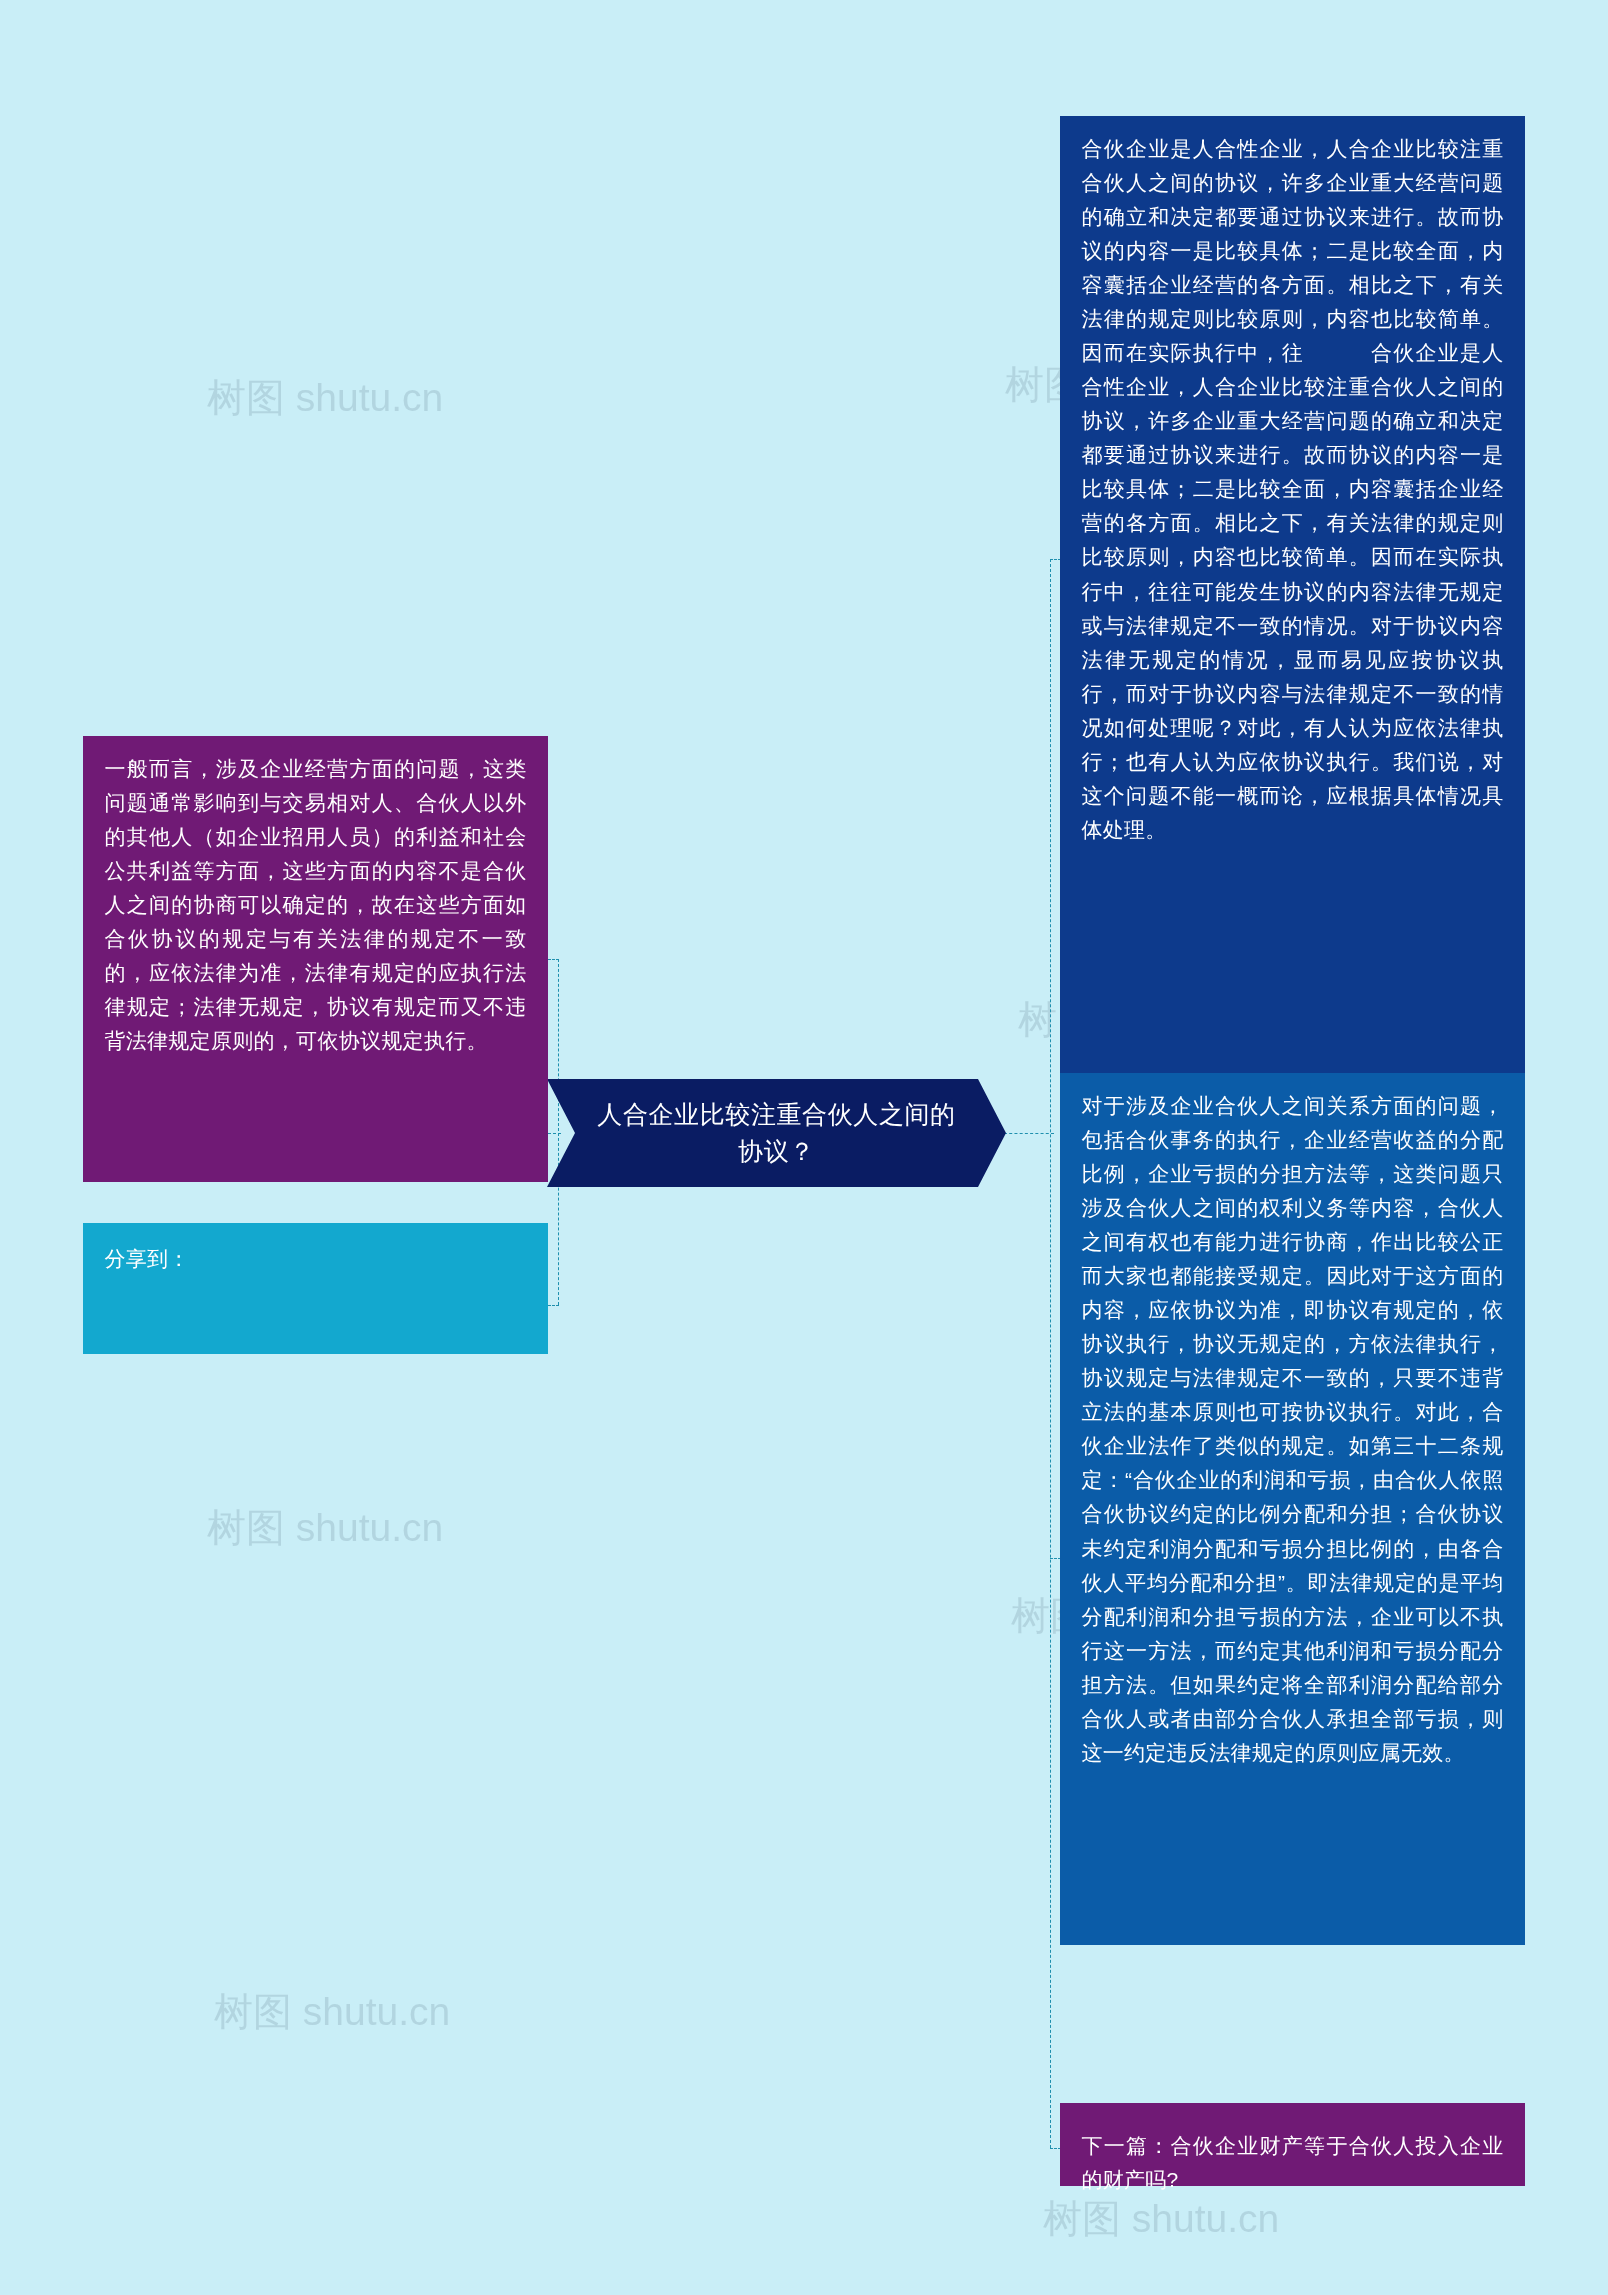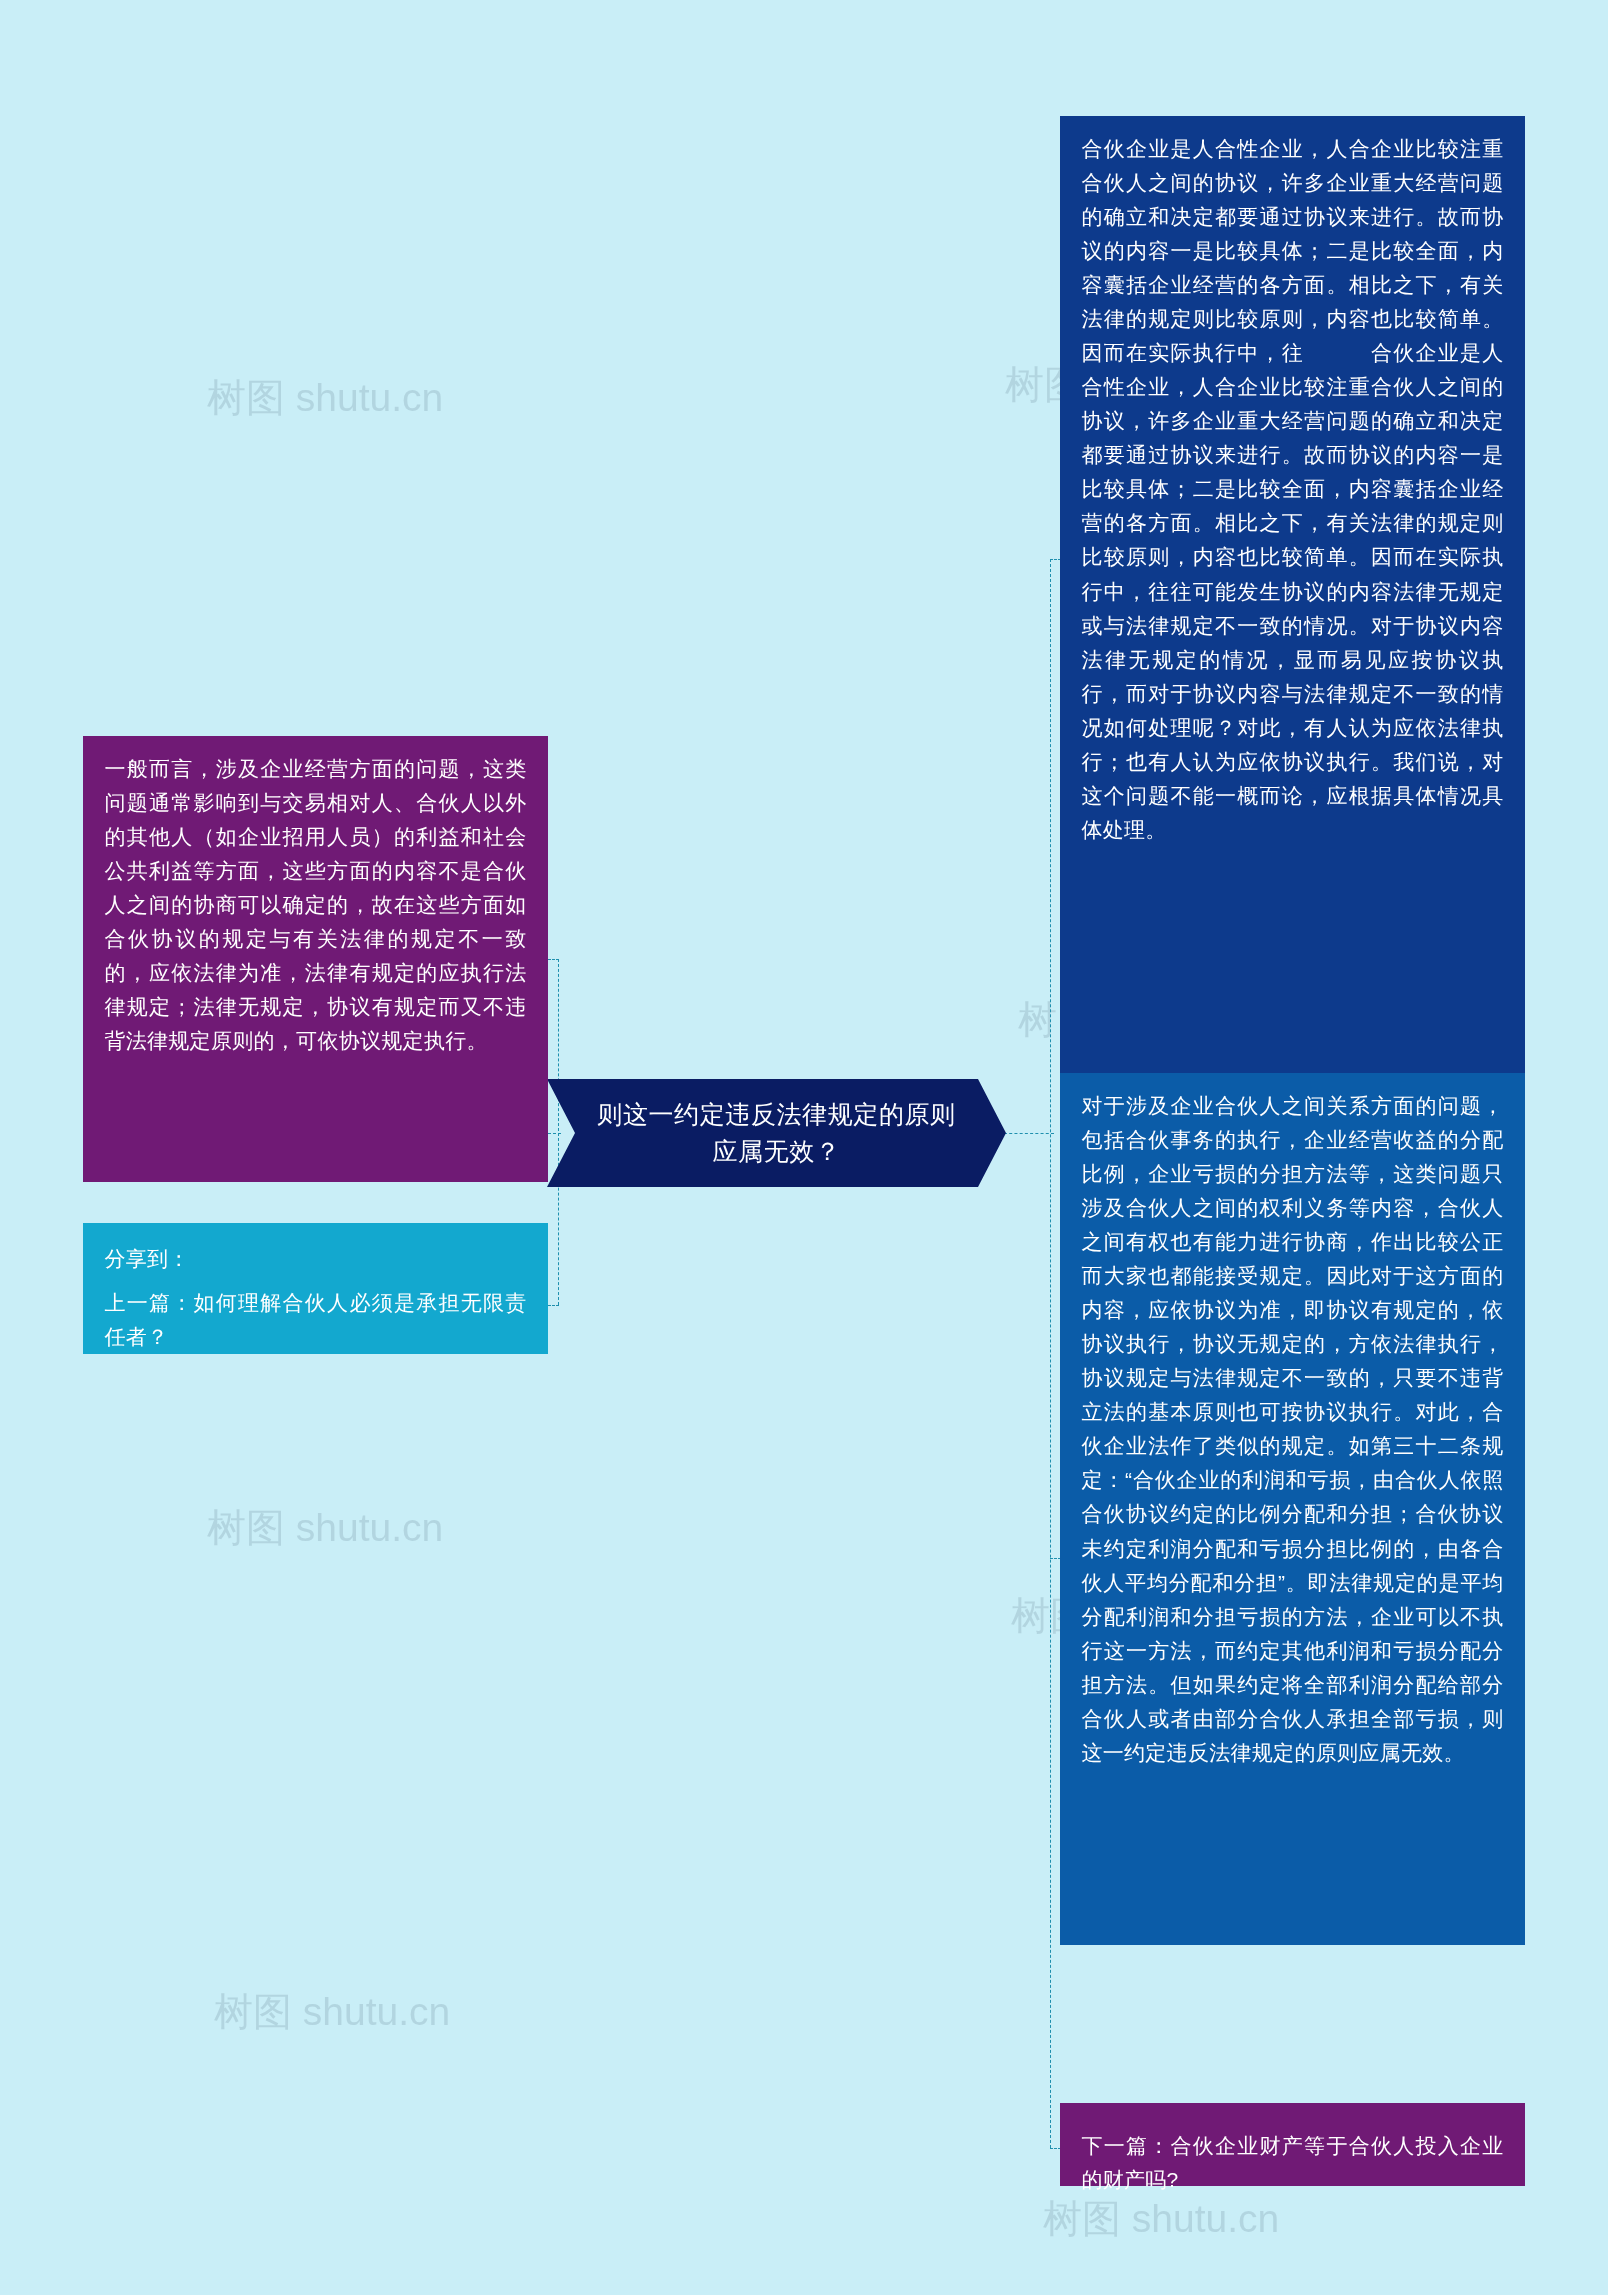--- a/index.html
+++ b/index.html
@@ -142,27 +142,26 @@
 <div class="conn dash-h" style="left: 548px; top: 959px; width: 11.3px;"></div>
 <div class="conn dash-h" style="left: 548px; top: 1133px; width: 12.6px;"></div>
 <div class="conn dash-h" style="left: 548px; top: 1305px; width: 11.3px;"></div>
 
 <div class="conn dash-v" style="left: 1050px; top: 559px; height: 1589px;"></div>
 <div class="conn dash-h" style="left: 1050px; top: 559px; width: 11.3px;"></div>
 <div class="conn dash-h" style="left: 1050px; top: 1558px; width: 11.3px;"></div>
 <div class="conn dash-h" style="left: 1050px; top: 2148px; width: 11.3px;"></div>
 <div class="conn dash-h" style="left: 1004px; top: 1133px; width: 50px;"></div>
 
-<div class="center-node">则这一约定违反法律规定的原则应属无效？</div>
+<div class="center-node">人合企业比较注重合伙人之间的协议？</div>
 
 <div class="card cyan card-left-main">一般而言，涉及企业经营方面的问题，这类问题通常影响到与交易相对人、合伙人以外的其他人（如企业招用人员）的利益和社会公共利益等方面，这些方面的内容不是合伙人之间的协商可以确定的，故在这些方面如合伙协议的规定与有关法律的规定不一致的，应依法律为准，法律有规定的应执行法律规定；法律无规定，协议有规定而又不违背法律规定原则的，可依协议规定执行。</div>
 
 <div class="card cyan2 card-left-share">
   <p class="share-label">分享到：</p>
-  <p class="prev-line">上一篇：如何理解合伙人必须是承担无限责任者？</p>
 </div>
 
 <div class="card navy card-right-top">合伙企业是人合性企业，人合企业比较注重合伙人之间的协议，许多企业重大经营问题的确立和决定都要通过协议来进行。故而协议的内容一是比较具体；二是比较全面，内容囊括企业经营的各方面。相比之下，有关法律的规定则比较原则，内容也比较简单。因而在实际执行中，往　　　合伙企业是人合性企业，人合企业比较注重合伙人之间的协议，许多企业重大经营问题的确立和决定都要通过协议来进行。故而协议的内容一是比较具体；二是比较全面，内容囊括企业经营的各方面。相比之下，有关法律的规定则比较原则，内容也比较简单。因而在实际执行中，往往可能发生协议的内容法律无规定或与法律规定不一致的情况。对于协议内容法律无规定的情况，显而易见应按协议执行，而对于协议内容与法律规定不一致的情况如何处理呢？对此，有人认为应依法律执行；也有人认为应依协议执行。我们说，对这个问题不能一概而论，应根据具体情况具体处理。</div>
 
 <div class="card navy2 card-right-mid">对于涉及企业合伙人之间关系方面的问题，包括合伙事务的执行，企业经营收益的分配比例，企业亏损的分担方法等，这类问题只涉及合伙人之间的权利义务等内容，合伙人之间有权也有能力进行协商，作出比较公正而大家也都能接受规定。因此对于这方面的内容，应依协议为准，即协议有规定的，依协议执行，协议无规定的，方依法律执行，协议规定与法律规定不一致的，只要不违背立法的基本原则也可按协议执行。对此，合伙企业法作了类似的规定。如第三十二条规定：“合伙企业的利润和亏损，由合伙人依照合伙协议约定的比例分配和分担；合伙协议未约定利润分配和亏损分担比例的，由各合伙人平均分配和分担”。即法律规定的是平均分配利润和分担亏损的方法，企业可以不执行这一方法，而约定其他利润和亏损分配分担方法。但如果约定将全部利润分配给部分合伙人或者由部分合伙人承担全部亏损，则这一约定违反法律规定的原则应属无效。</div>
 
 <div class="card cyan card-right-next">
   <span>下一篇：合伙企业财产等于合伙人投入企业的财产吗?</span>
 </div>
 

